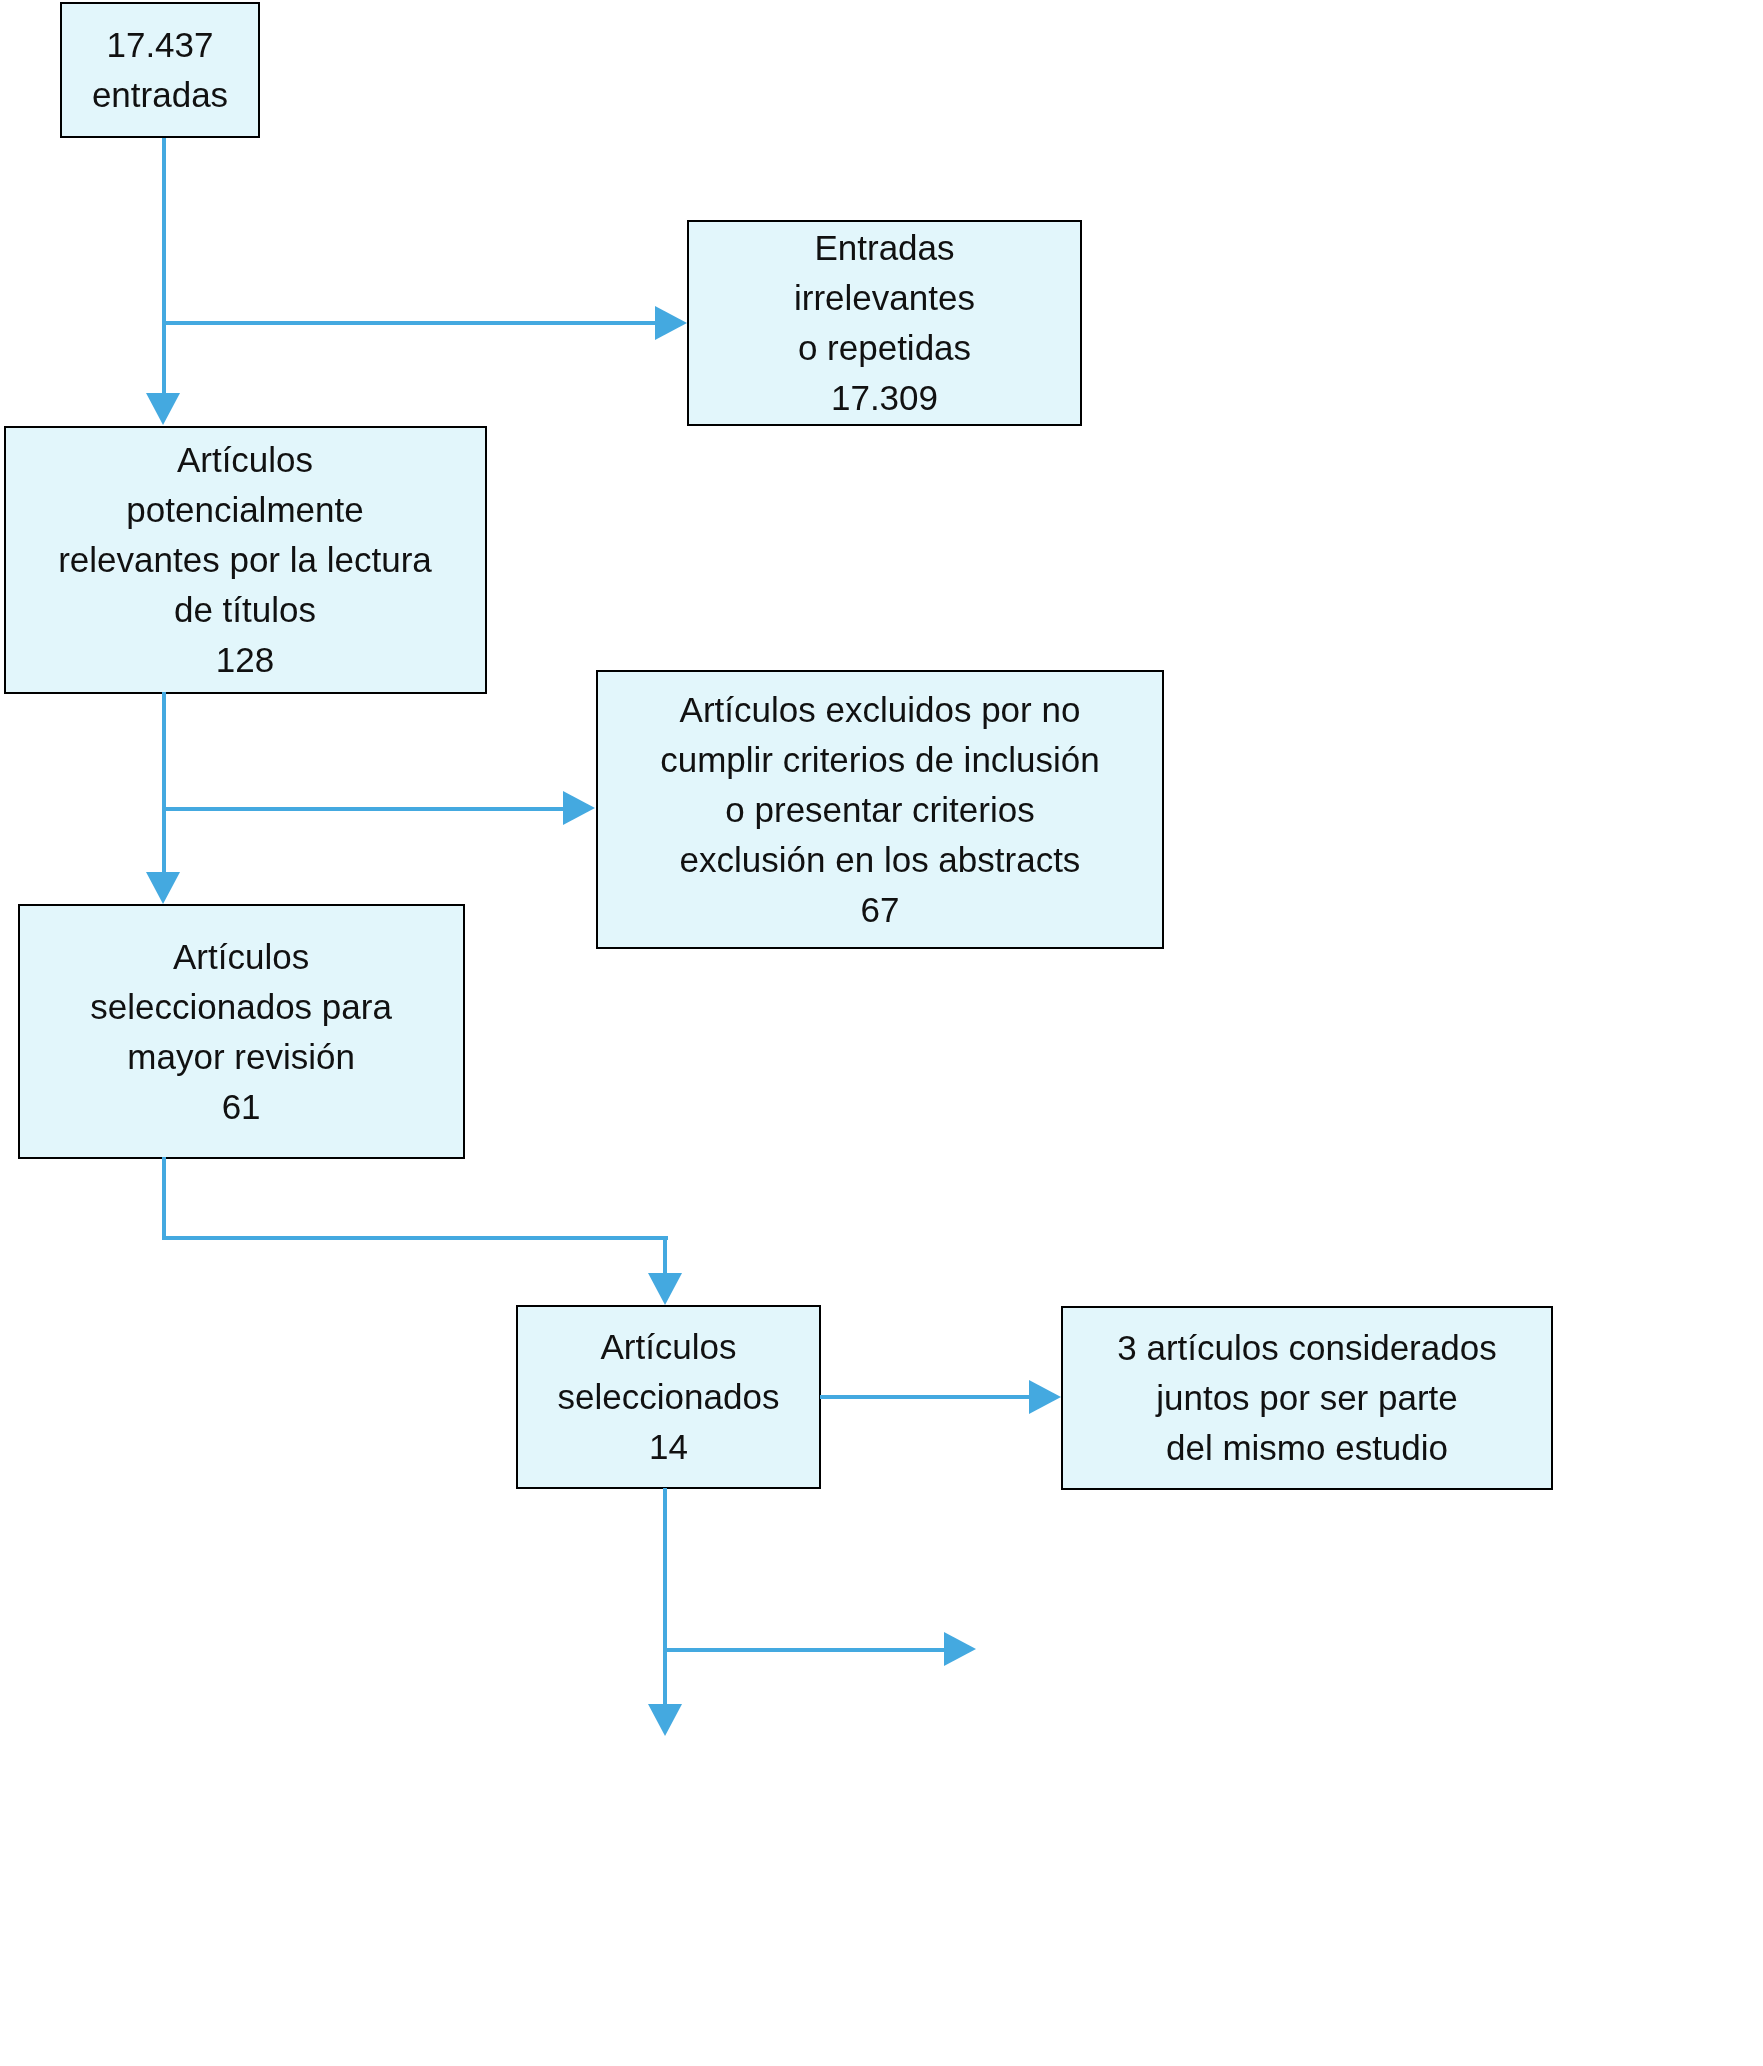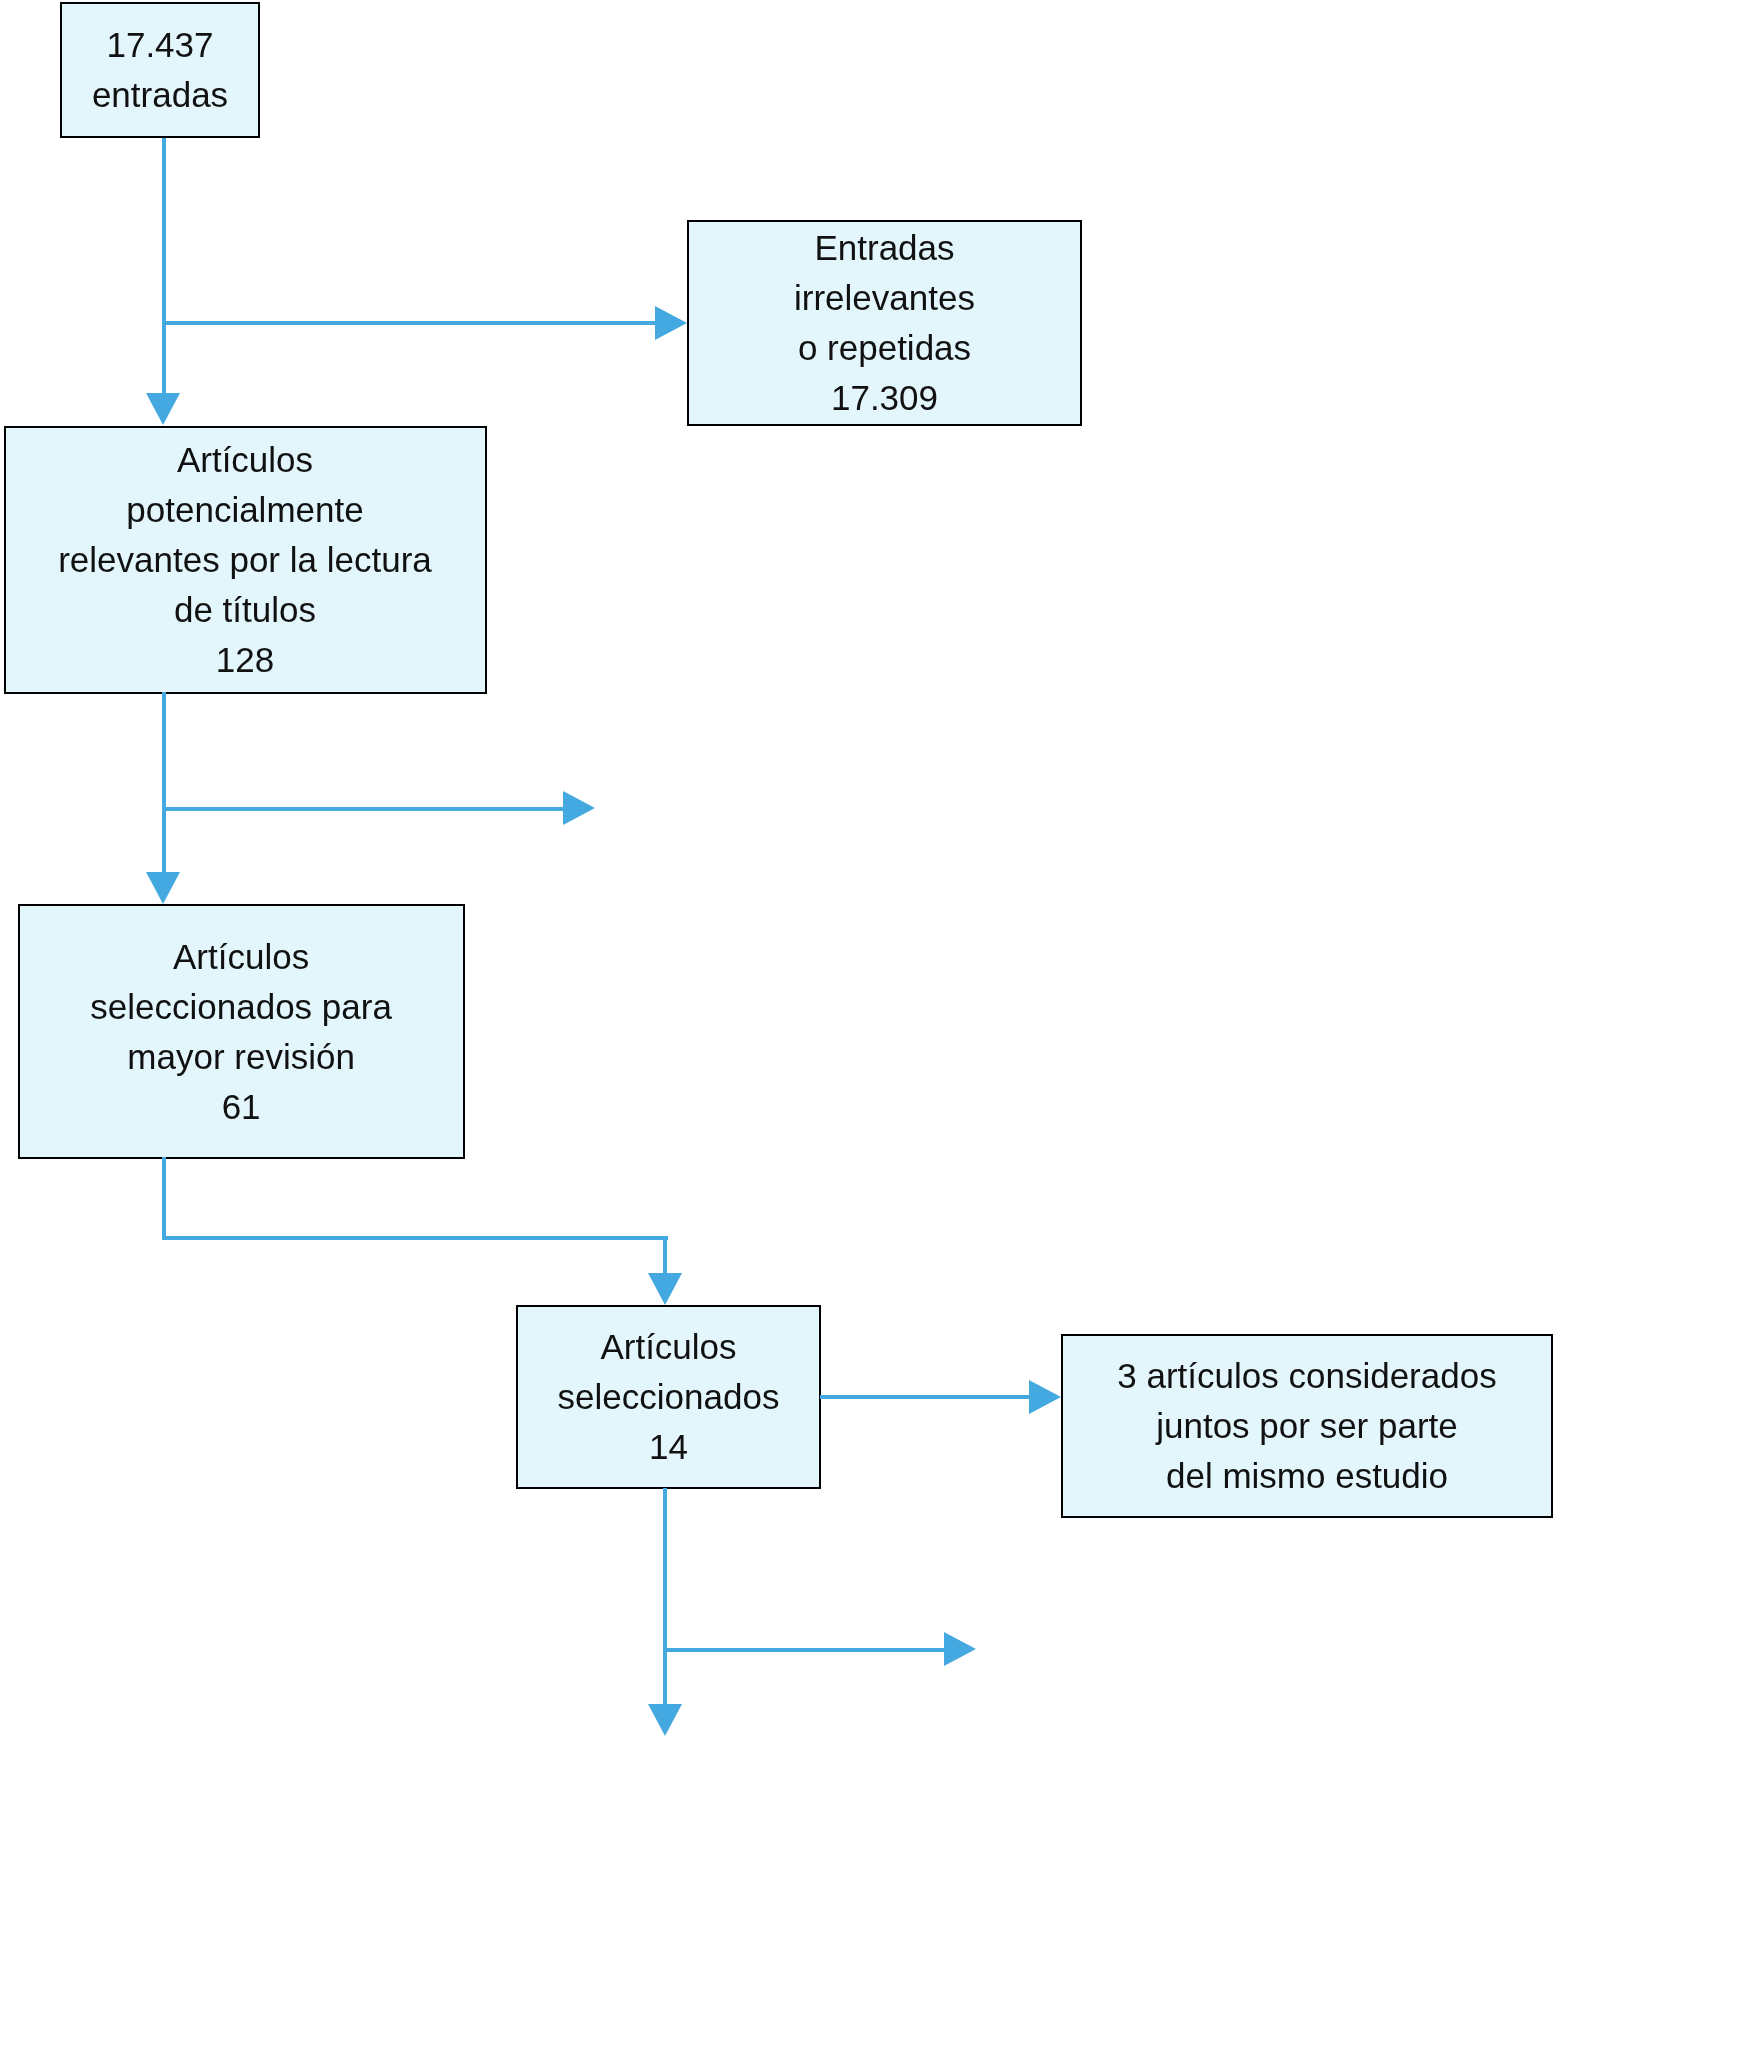--- a/index.html
+++ b/index.html
@@ -31,21 +31,21 @@
     font-size:35px;
     line-height:50px;
     color:var(--text);
   }
   .b1{left:60px;  top:2.1px;    width:200px;  height:136px;}
   .b2{left:687px; top:220px;  width:395px;  height:206px;}
   .b3{left:3.5px;   top:426px;  width:483px;  height:268px;}
   .b4{left:596px; top:670px;  width:568px;  height:279px;}
   .b5{left:17.6px;  top:904px; width:447px;  height:255px;}
   .b6{left:516px; top:1305px; width:305px;  height:184px;}
-  .b7{left:1061px;top:1306px; width:492px;  height:184px;margin-top:28px;}
+  .b7{left:1061px;top:1306px; width:492px;  height:184px;}
   .b8{left:976px;top:1516px; width:782px; height:268px;}
   .b9{left:440px; top:1736px; width:447px;  height:328px;}
 
   .vline,.hline{position:absolute;background:var(--arrow);}
   .vline{width:4.2px;}
   .hline{height:4.2px;}
 
   .ah{position:absolute;width:0;height:0;}
   .ah-down{border-left:17.6px solid transparent;border-right:17.6px solid transparent;border-top:32px solid var(--arrow);}
   .ah-right{border-top:17.6px solid transparent;border-bottom:17.6px solid transparent;border-left:32px solid var(--arrow);}
@@ -80,20 +80,25 @@
 entradas</div>
   <div class="box b2">Entradas
 irrelevantes
 o repetidas
 17.309</div>
   <div class="box b3">Artículos
 potencialmente
 relevantes por la lectura
 de títulos
 128</div>
+  <div class="box b4">Artículos excluidos por no
+cumplir criterios de inclusión
+o presentar criterios
+exclusión en los abstracts
+67</div>
   <div class="box b5">Artículos
 seleccionados para
 mayor revisión
 61</div>
   <div class="box b6">Artículos
 seleccionados
 14</div>
   <div class="box b7">3 artículos considerados
 juntos por ser parte
 del mismo estudio</div>

